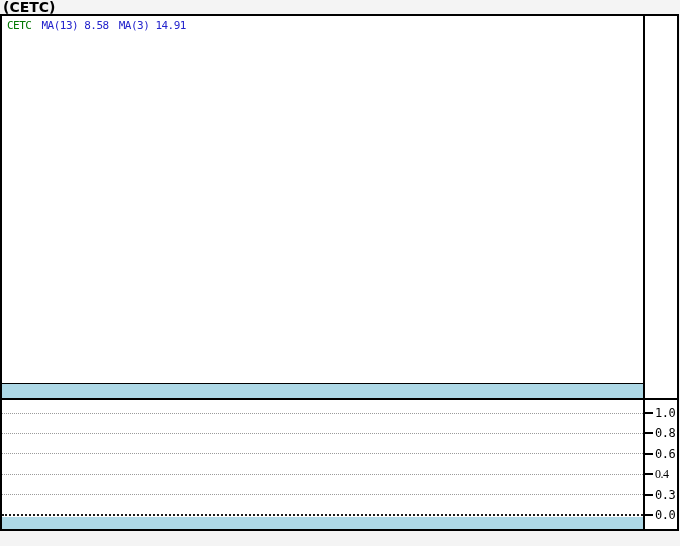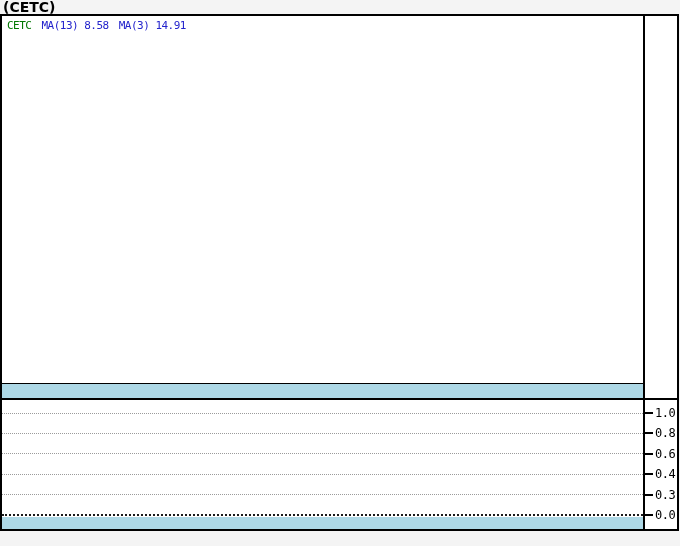--- a/index.html
+++ b/index.html
@@ -145,21 +145,21 @@
           <div class="tick" style="top: 12px;"></div>
           <div class="ticklabel" style="top: 7px;">1.0</div>
           <div class="gridline" style="top: 32.9px;"></div>
           <div class="tick" style="top: 32.4px;"></div>
           <div class="ticklabel" style="top: 27.4px;">0.8</div>
           <div class="gridline" style="top: 53.3px;"></div>
           <div class="tick" style="top: 52.8px;"></div>
           <div class="ticklabel" style="top: 47.8px;">0.6</div>
           <div class="gridline" style="top: 73.7px;"></div>
           <div class="tick" style="top: 73.2px;"></div>
-          <div class="ticklabel" style="top: 68.2px;">0.4</div>
+          <div class="ticklabel" style="top: 68.2px; font-family: Liberation Serif, serif;">0.4</div>
           <div class="gridline" style="top: 94.1px;"></div>
           <div class="tick" style="top: 93.6px;"></div>
           <div class="ticklabel" style="top: 88.6px;">0.3</div>
           <div class="gridline zero" style="top: 114px;"></div>
           <div class="tick" style="top: 114px;"></div>
           <div class="ticklabel" style="top: 109px;">0.0</div>
         </div>
       <div class="bottom-band"></div>
     </div>
 

